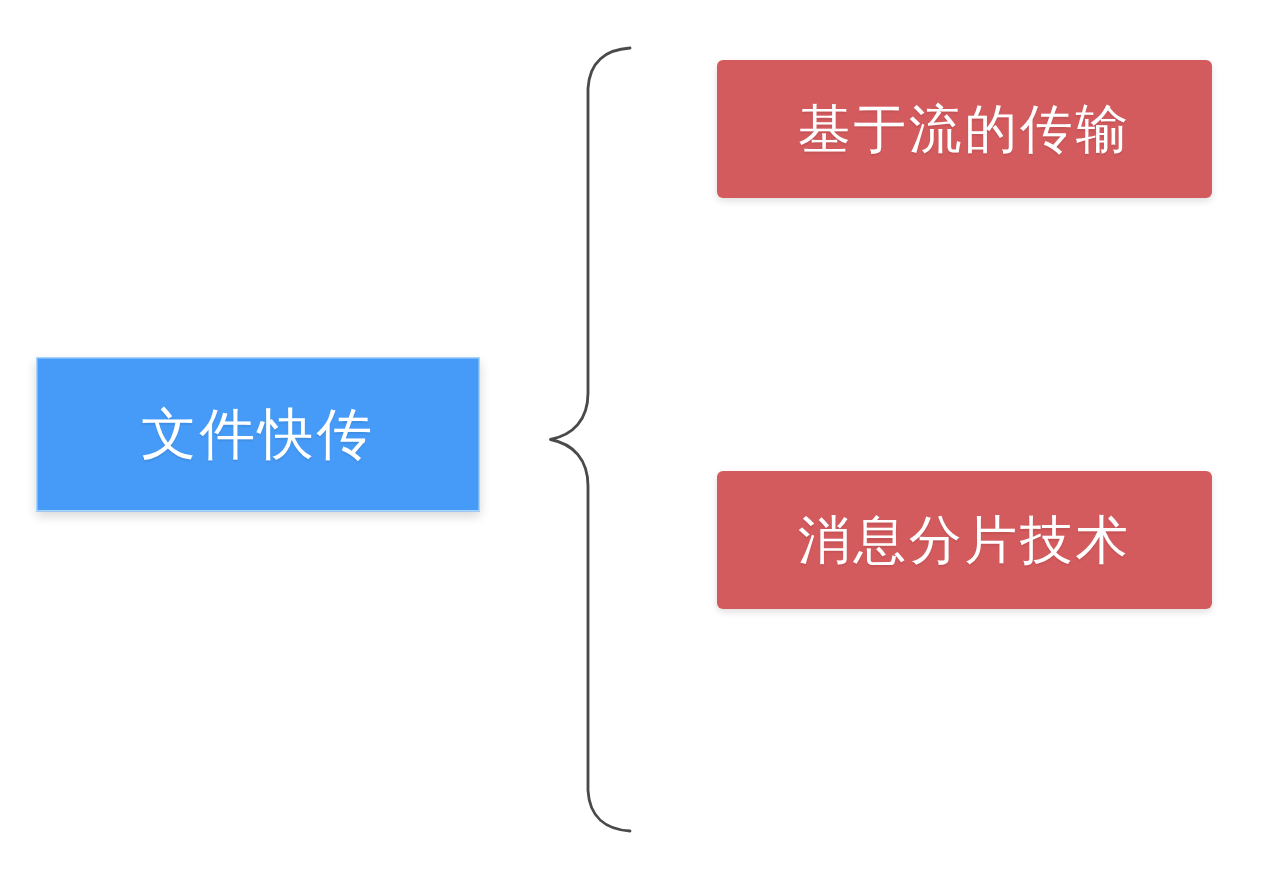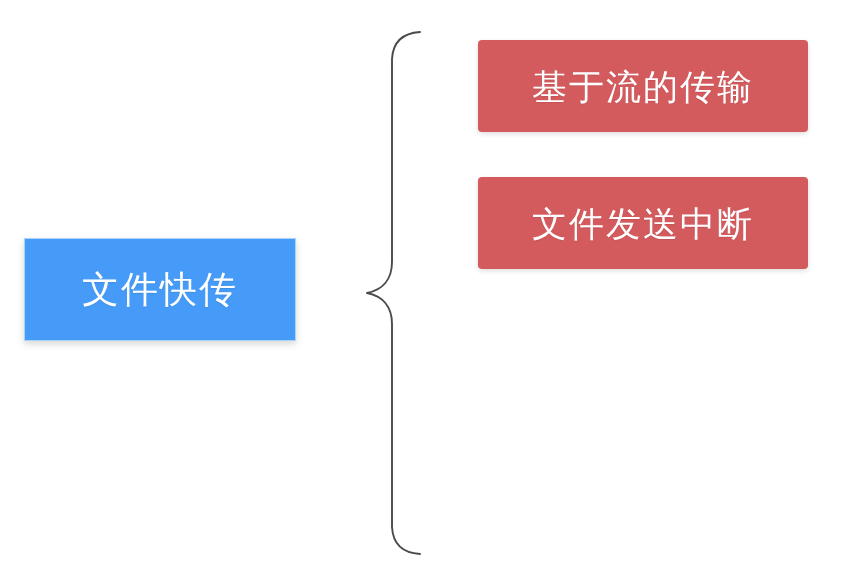--- a/index.html
+++ b/index.html
@@ -17,21 +17,21 @@
     height: 584px;
     background: #ffffff;
     overflow: hidden;
   }
 
   
   .root-node {
     position: absolute;
     left: 24px;
     top: 238px;
-    width: 272px;
+    width: 296px;
     height: 103px;
     background: #459bf7;
     border: 1px solid #a9d4fb;
     box-sizing: border-box;
     box-shadow: 0 3px 7px rgba(0,0,0,0.16);
     display: flex;
     align-items: center;
     justify-content: center;
   }
   .root-label {
@@ -102,19 +102,19 @@
                C 22 274, 32 284, 32 302
                L 32 505
                C 33 523, 44 531, 60 532" fill="none" stroke="#4a4a4a" stroke-width="1.9" stroke-linecap="round" stroke-linejoin="round"></path>
     </svg>
   </div>
 
   <div class="leaf-node leaf-0">
     <span class="leaf-label">基于流的传输</span>
   </div>
 
-  <div class="leaf-node leaf-1">
-    <span class="leaf-label">文件发送中断</span>
+
+  <div class="leaf-node leaf-2">
+    <span class="leaf-label">消息分片技术</span>
   </div>
-
 
 
 </div>
 
 </body></html>

